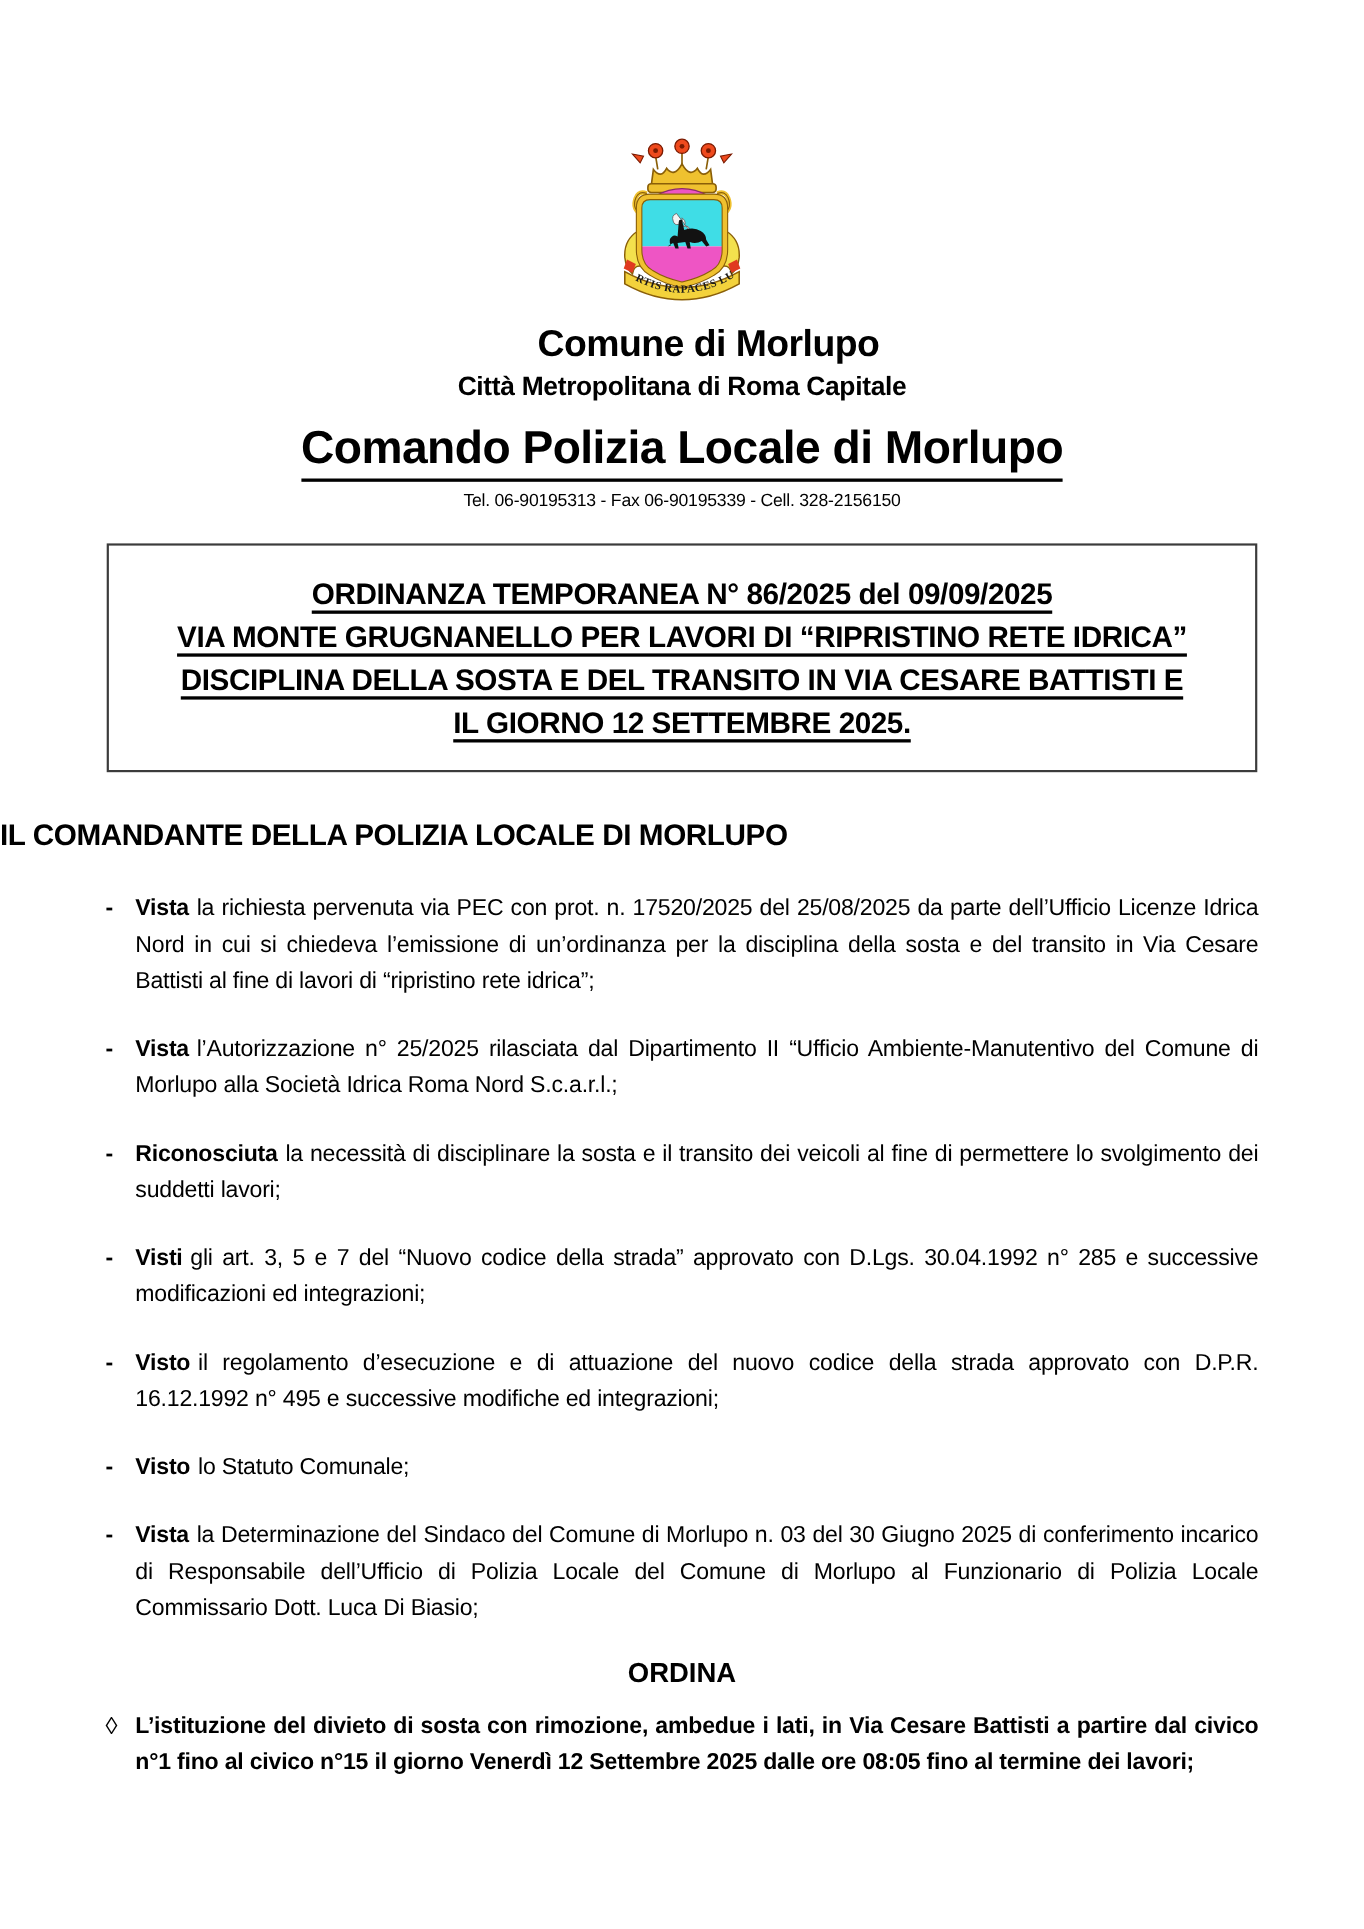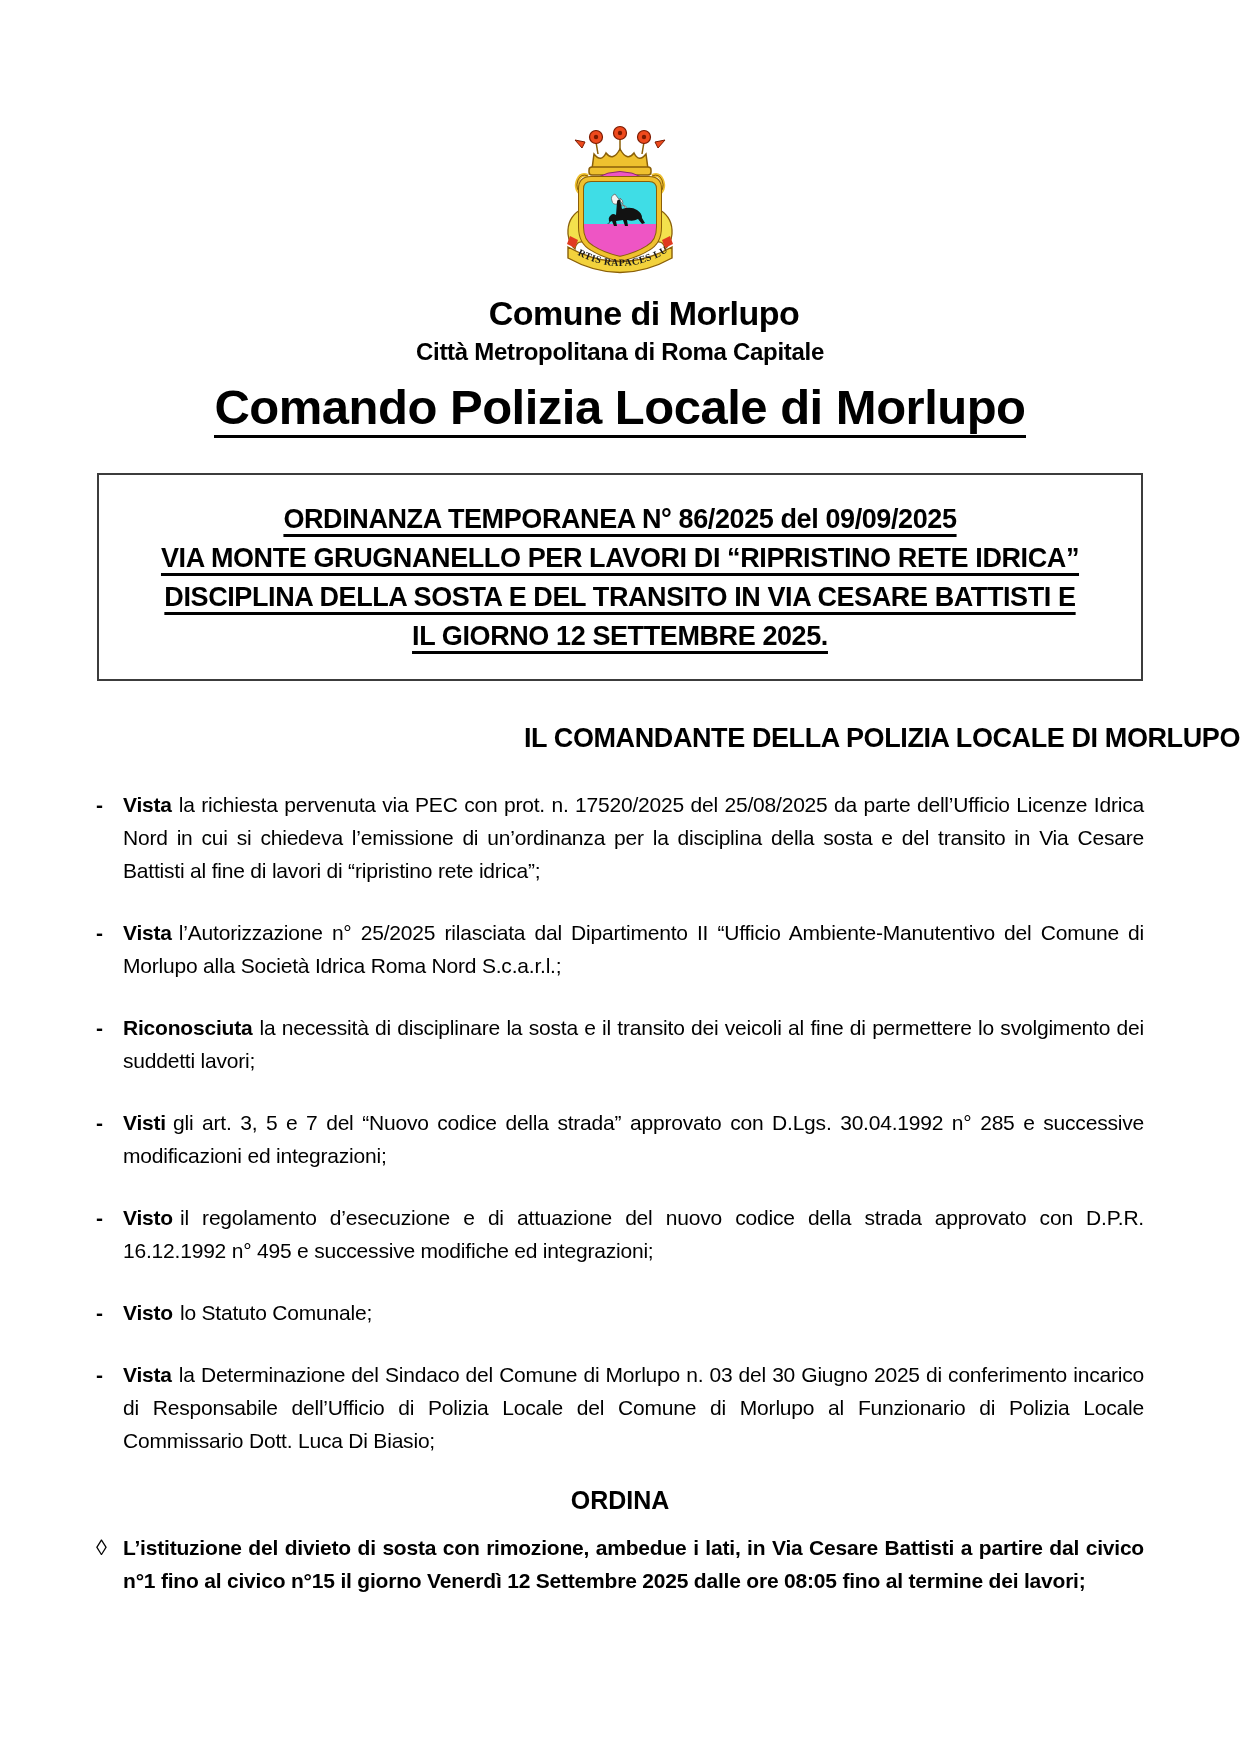--- a/index.html
+++ b/index.html
@@ -10,39 +10,39 @@
   }
   .doc{width:1240px;height:1754px;box-sizing:border-box;padding-top:124px;}
   .center{text-align:center;}
 
   
   .crest-wrap{display:flex;justify-content:center;}
   .municipality{font-size:34px;font-weight:700;letter-spacing:-0.5px;line-height:42px;margin-top:12px;margin-left:48px;}
   .subtitle{font-size:24px;font-weight:600;letter-spacing:-0.3px;line-height:36px;}
   .command{margin-top:10px;line-height:54px;}
   .command span{
-    display:inline-block;font-size:49px;font-weight:700;letter-spacing:-0.5px;
+    display:inline-block;font-size:42px;font-weight:700;letter-spacing:-0.5px;
     border-bottom:3px solid #000;padding-bottom:1px;
   }
   .contact{font-size:16px;line-height:23px;margin-top:7px;letter-spacing:-0.2px;}
   .contact .serif-label{font-family:"Liberation Serif", serif;}
   .phone{font-size:16px;line-height:23px;letter-spacing:-0.2px;}
 
   
   .ord-box{
     margin:27px 97px 0 97px;border:2px solid #3c3c3c;
     padding:25px 14px 23px 14px;box-sizing:border-box;
   }
   .ord-box .bline{
     text-align:center;font-size:27px;font-weight:700;line-height:39px;letter-spacing:-0.4px;
     text-decoration:underline;text-decoration-thickness:2.5px;text-underline-offset:6px;
   }
 
   
-  .sec-heading{font-size:27px;font-weight:700;letter-spacing:-0.4px;text-align:right;margin-top:42px;}
+  .sec-heading{font-size:27px;font-weight:700;letter-spacing:-0.4px;text-align:left;margin-top:42px;}
   .content{margin:34px 96px 0 96px;}
   .para{display:flex;margin-bottom:29px;}
   .para .bullet{flex:none;width:27px;font-size:21px;font-weight:700;line-height:33px;}
   .para .ptext{flex:1;font-size:21px;line-height:33px;text-align:justify;letter-spacing:-0.2px;}
   .para .lead{font-weight:700;margin-right:7px;}
   .ordina-heading{font-size:25px;font-weight:700;text-align:center;margin:6px 0 16px 0;}
   .ordina-item .ptext{font-weight:700;}
   .ordina-item .bullet{font-weight:400;font-size:22px;}
 </style>
 </head>
@@ -115,20 +115,21 @@
       </g>
     </svg>
   </div>
 
   <div class="municipality center">Comune di Morlupo</div>
   <div class="subtitle center">Città Metropolitana di Roma Capitale</div>
   <div class="command center">
     <span>Comando Polizia Locale di Morlupo</span>
   </div>
 
+  <div class="phone center">Tel. 06-90195313 - Fax 06-90195339 - Cell. 328-2156150</div>
 
   <div class="ord-box">
     <div class="bline">ORDINANZA TEMPORANEA N° 86/2025 del 09/09/2025</div>
     <div class="bline">VIA MONTE GRUGNANELLO PER LAVORI DI “RIPRISTINO RETE IDRICA”</div>
     <div class="bline">DISCIPLINA DELLA SOSTA E DEL TRANSITO IN VIA CESARE BATTISTI E</div>
     <div class="bline">IL GIORNO 12 SETTEMBRE 2025.</div>
   </div>
 
   <div class="sec-heading">IL COMANDANTE DELLA POLIZIA LOCALE DI MORLUPO</div>
 

